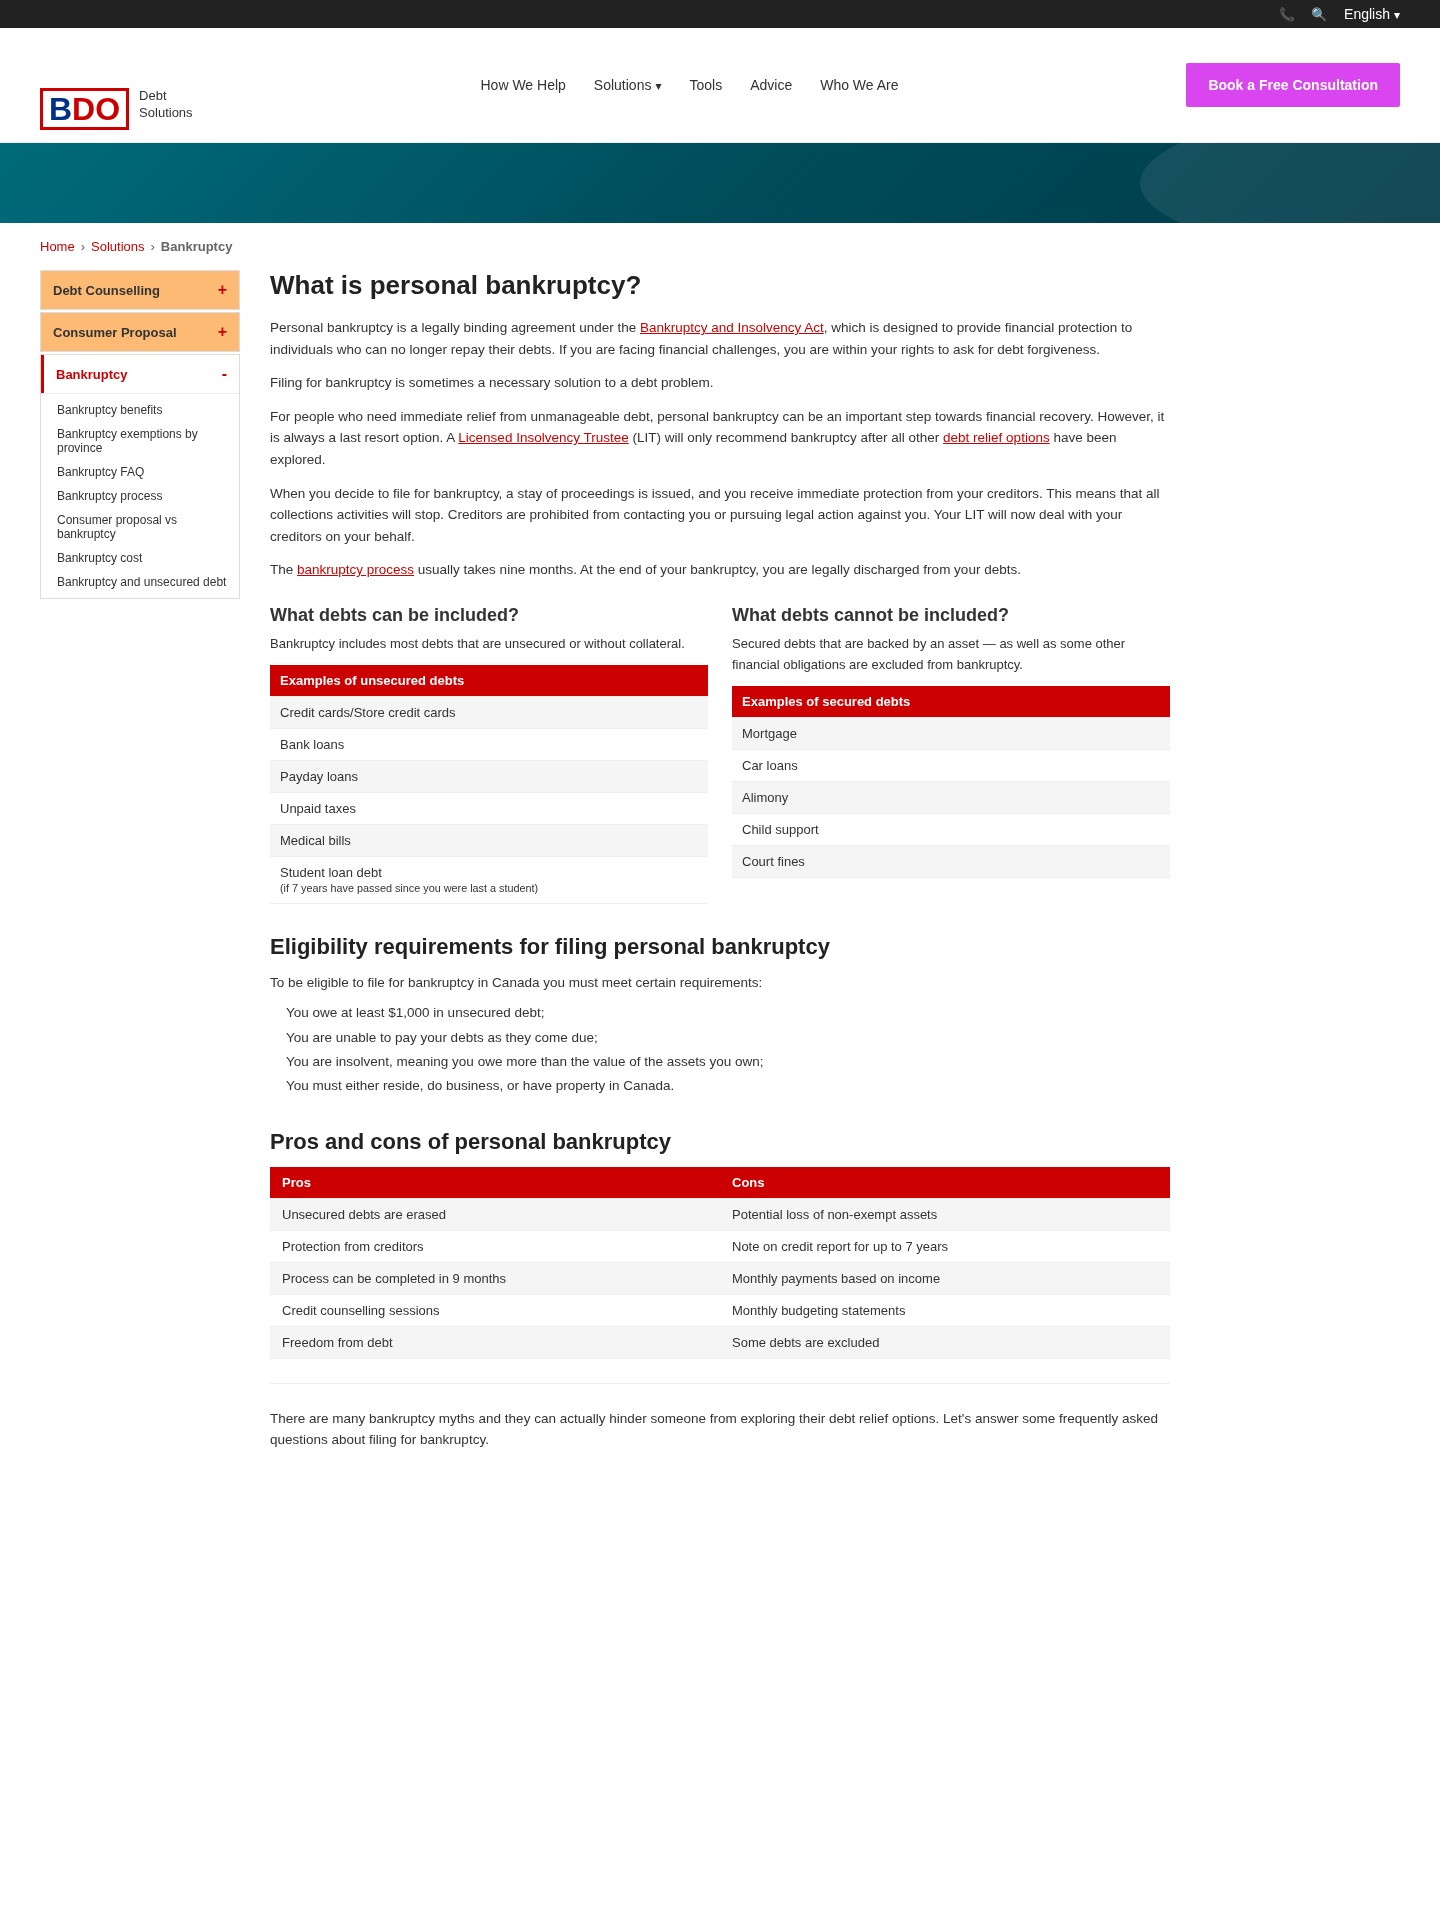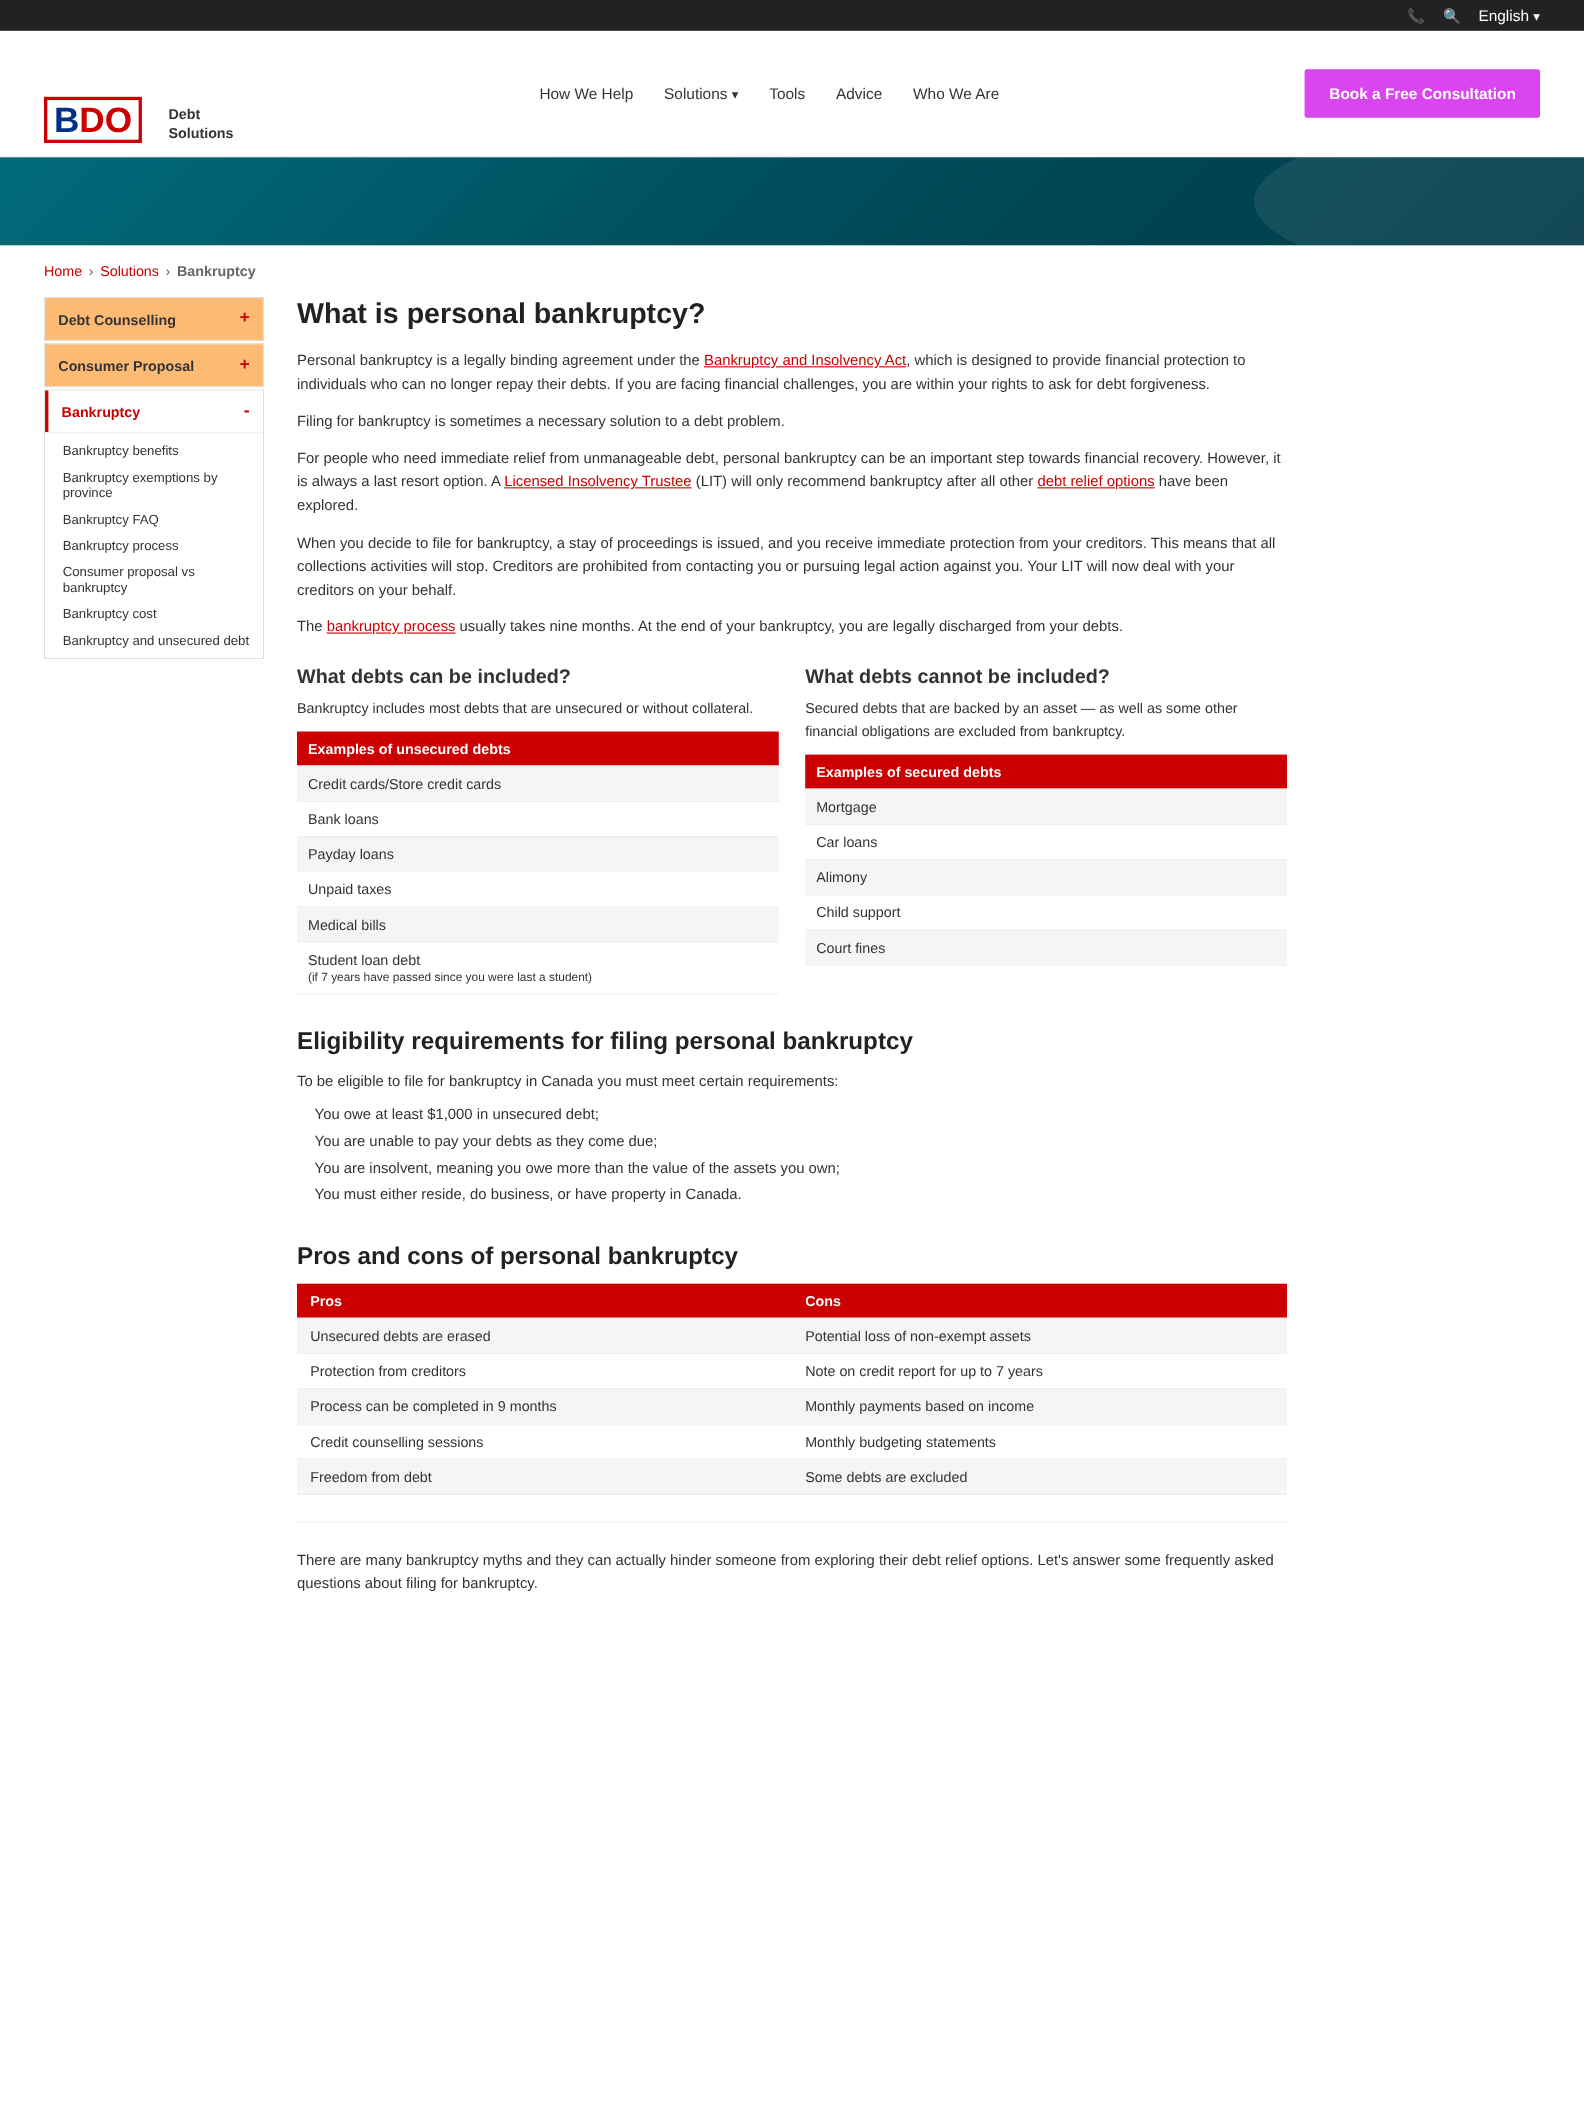--- a/index.html
+++ b/index.html
@@ -31,37 +31,37 @@
     
     .header {
       display: flex;
       align-items: center;
       justify-content: space-between;
       padding: 12px 40px;
       border-bottom: 1px solid #eee;
     }
     .logo-wrap {
       display: flex;
-      align-items: flex-end;
-      gap: 24px;
+      align-items: flex-start;
+      gap: 10px;
       margin-top: 48px;
     }
     .logo-bdo {
       font-size: 32px;
       font-weight: bold;
       color: #cc0000;
       border: 3px solid #cc0000;
       padding: 2px 6px;
       line-height: 1;
     }
     .logo-bdo span { color: #003087; }
     .logo-text {
       font-size: 13px;
       color: #333;
-      font-weight: bold;
+      font-weight: normal;
       line-height: 1.3;
     }
     .main-nav {
       display: flex;
       gap: 28px;
       align-items: center;
     }
     .main-nav a {
       text-decoration: none;
       color: #333;

